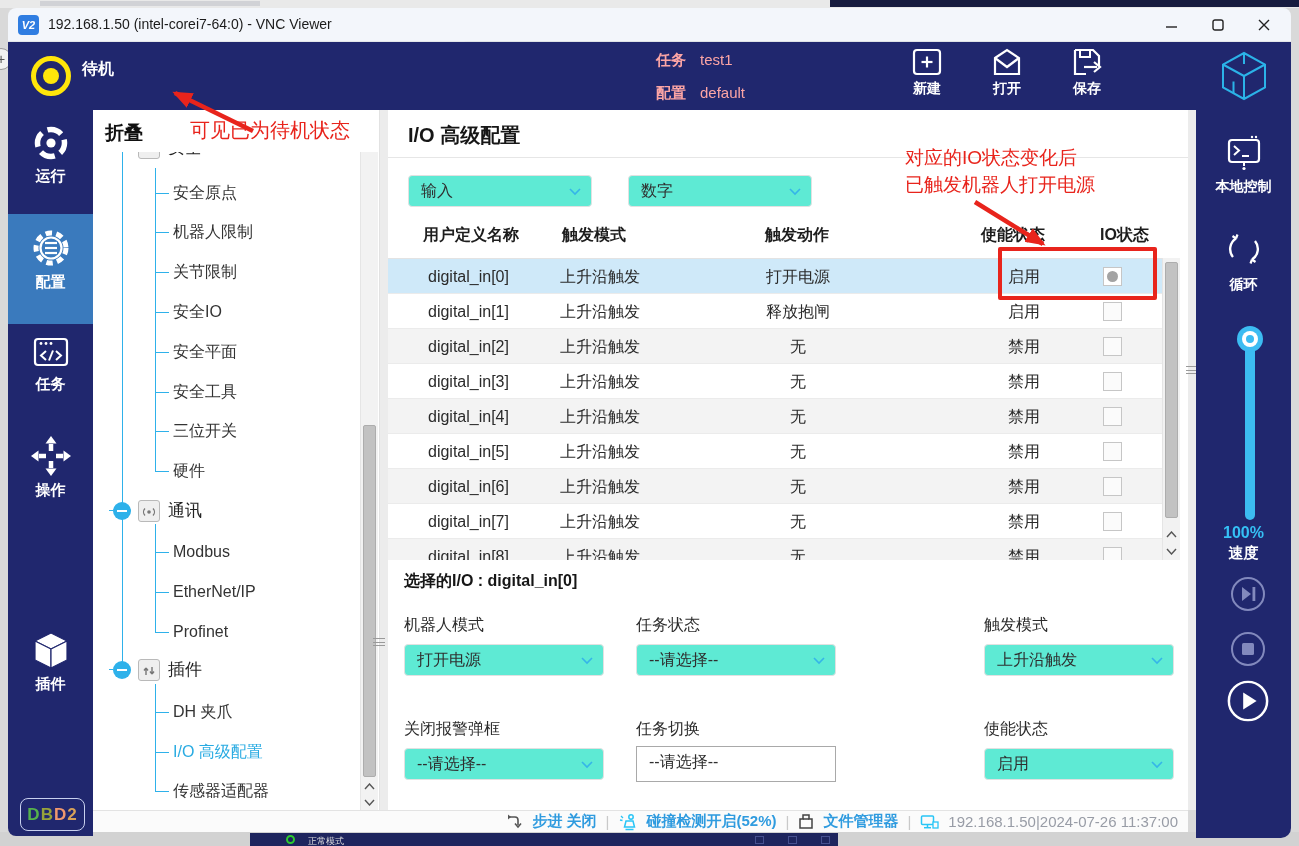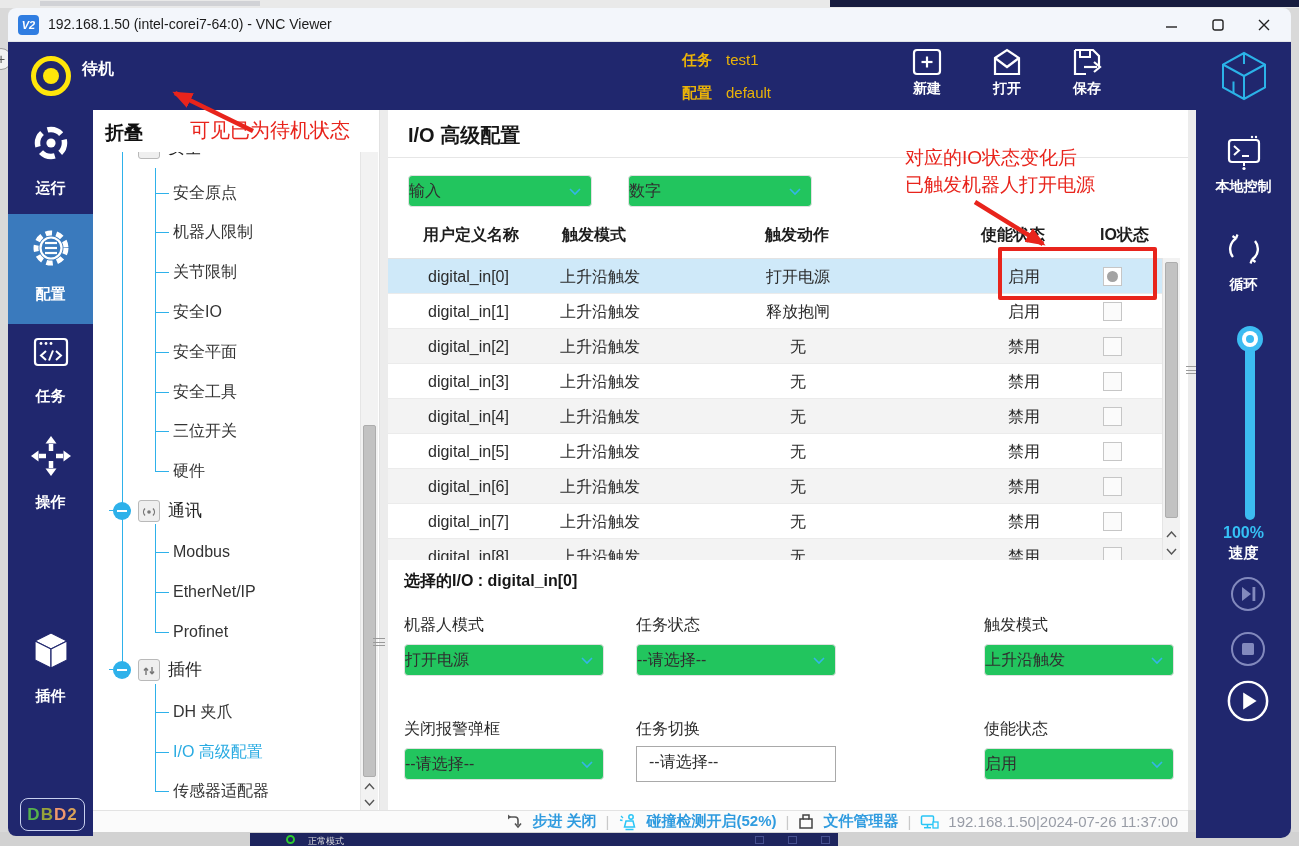--- a/index.html
+++ b/index.html
@@ -32,32 +32,32 @@
   
   #remote { left:8px; top:42px; width:1283px; height:796px; }
   .navy { background:#20276e; }
   #vnc-toolbar { left:457px; top:0; width:540px; height:6px; background:#fff; border-radius:0 0 6px 6px; box-shadow:0 1px 2px rgba(0,0,0,.3); }
 
   
   #robot-topbar { left:0; top:0; width:1283px; height:68px; }
   #status-icon { position:absolute; left:23px; top:14px; width:40px; height:40px; border:5px solid #ffe60a; border-radius:50%; }
   #status-icon i { position:absolute; left:7px; top:7px; width:16px; height:16px; background:#ffe60a; border-radius:50%; }
   #status-label { position:absolute; left:74px; top:17px; color:#fff; font-size:16px; font-weight:bold; }
-  .tb-field { position:absolute; left:674px; color:#eab308; font-size:15px; }
+  .tb-field { position:absolute; left:648px; color:#fca5a5; font-size:15px; }
   .tb-field b { font-weight:bold; margin-right:14px; }
   .tb-action { position:absolute; top:4px; width:56px; text-align:center; color:#fff; cursor:pointer; }
   .tb-action svg { display:block; margin:0 auto; }
   .tb-action .lbl { font-size:14px; font-weight:bold; margin-top:2px; }
   #brand-logo { position:absolute; left:1208px; top:6px; }
 
   
   #left-nav { left:0; top:68px; width:85px; height:726px; border-radius:0 0 0 8px; }
   .nav-item { position:absolute; left:0; width:85px; height:92px; text-align:center; cursor:pointer; }
   .nav-item svg { display:block; margin:0 auto; }
-  .nav-item .lbl { color:#fff; font-size:15px; font-weight:bold; margin-top:15px; }
+  .nav-item .lbl { color:#fff; font-size:15px; font-weight:bold; margin-top:3px; }
   .nav-item.active { background:#3a7abd; }
   #nav-badge { position:absolute; left:12px; top:688px; width:65px; height:33px; border:1px solid #c8d0ee; border-radius:8px;
      text-align:center; line-height:31px; font-size:17px; font-weight:bold; letter-spacing:1px; }
 
   
   #tree-panel { left:85px; top:68px; width:287px; height:700px; background:#fff; border-right:1px solid #e2e2e2; }
   #tree-header { position:absolute; left:12px; top:10px; font-size:19px; font-weight:bold; color:#111; }
   #tree-rows { position:absolute; left:0; top:42px; width:266px; height:658px; overflow:hidden; }
   .vline { position:absolute; width:1px; background:#2eb1ea; }
   .tchild { position:absolute; left:80px; height:24px; line-height:24px; font-size:16px; color:#333; white-space:nowrap; cursor:pointer; }
@@ -76,22 +76,22 @@
   .sb-btn { position:absolute; left:0; width:17px; height:16px; display:flex; align-items:center; justify-content:center; background:#f2f2f2; }
   .grip { position:absolute; width:12px; height:8px; border-top:1px solid #9a9a9a; border-bottom:1px solid #9a9a9a; }
   .grip::after { content:""; position:absolute; left:0; top:3px; width:12px; height:1px; background:#9a9a9a; }
 
   .splitter { background:#ececec; }
 
   
   #main-panel { left:380px; top:68px; width:800px; height:702px; background:#fff; border-bottom:1px solid #e0e0e0; }
   #main-title { position:absolute; left:20px; top:12px; font-size:20px; font-weight:bold; color:#161616; }
   #main-divider { position:absolute; left:0; top:47px; width:800px; height:1px; background:#e6e6e6; }
-  .dropdown { position:absolute; height:32px; background:#22c55e; border:1px solid #e1e1e1; border-radius:4px;
-     font-size:16px; color:#2f2f2f; line-height:30px; cursor:pointer; }
+  .dropdown { position:absolute; height:32px; background:#5eead4; border:1px solid #e1e1e1; border-radius:4px;
+     font-size:16px; color:#2f2f2f; line-height:30px; padding-left:12px; cursor:pointer; }
   .dropdown svg { position:absolute; right:10px; top:12px; }
   .plainbox { position:absolute; height:32px; background:#fff; border:1px solid #a9a9a9;
      font-size:16px; color:#2f2f2f; line-height:30px; padding-left:12px; cursor:text; }
   .thead { position:absolute; top:115px; height:30px; font-size:16px; font-weight:bold; color:#1d1d1d; }
   #table-body { position:absolute; left:0; top:148px; width:774px; height:302px; overflow:hidden; border-top:1px solid #e3e3e3; }
   .trow { position:relative; width:774px; height:35px; background:#fff; border-bottom:1px solid #ebebeb; }
   .trow.even { background:#f3f3f3; }
   .trow.sel { background:#cfe9f9; }
   .trow span { position:absolute; top:0; line-height:35px; font-size:16px; color:#2a2a2a; }
   .c-name { left:40px; } .c-mode { left:172px; }

